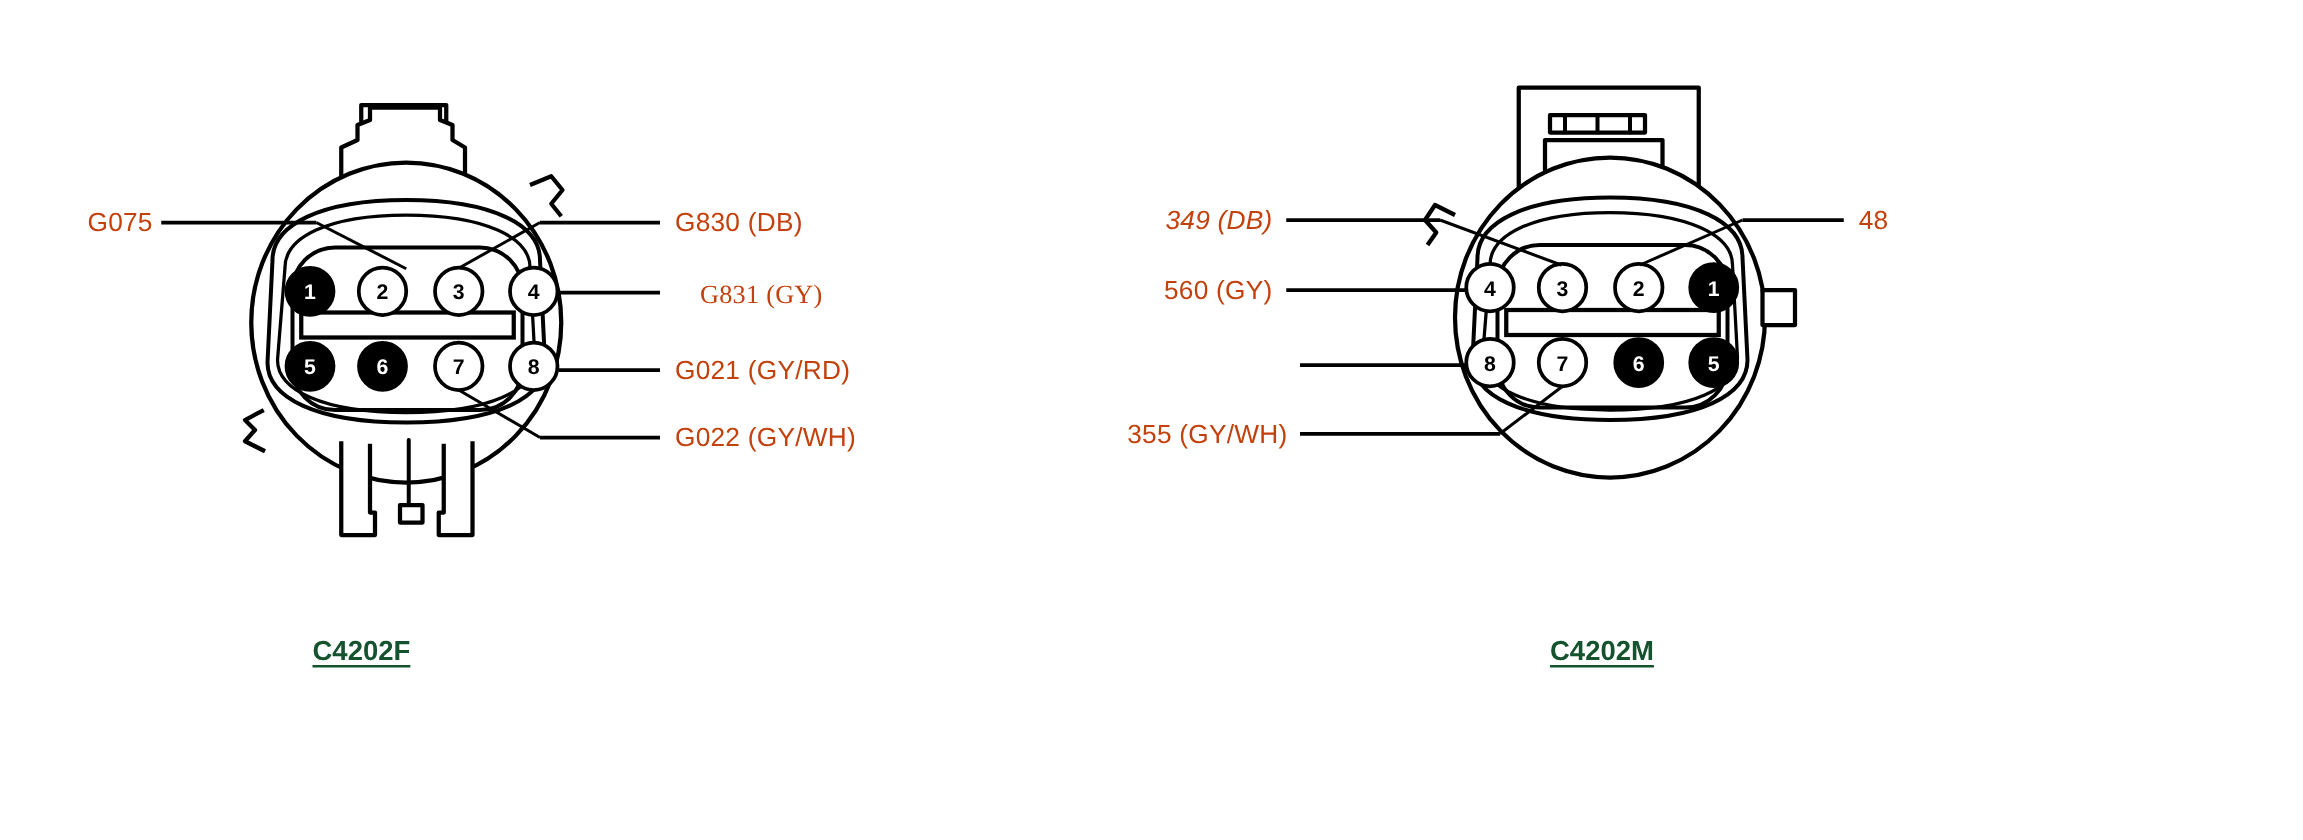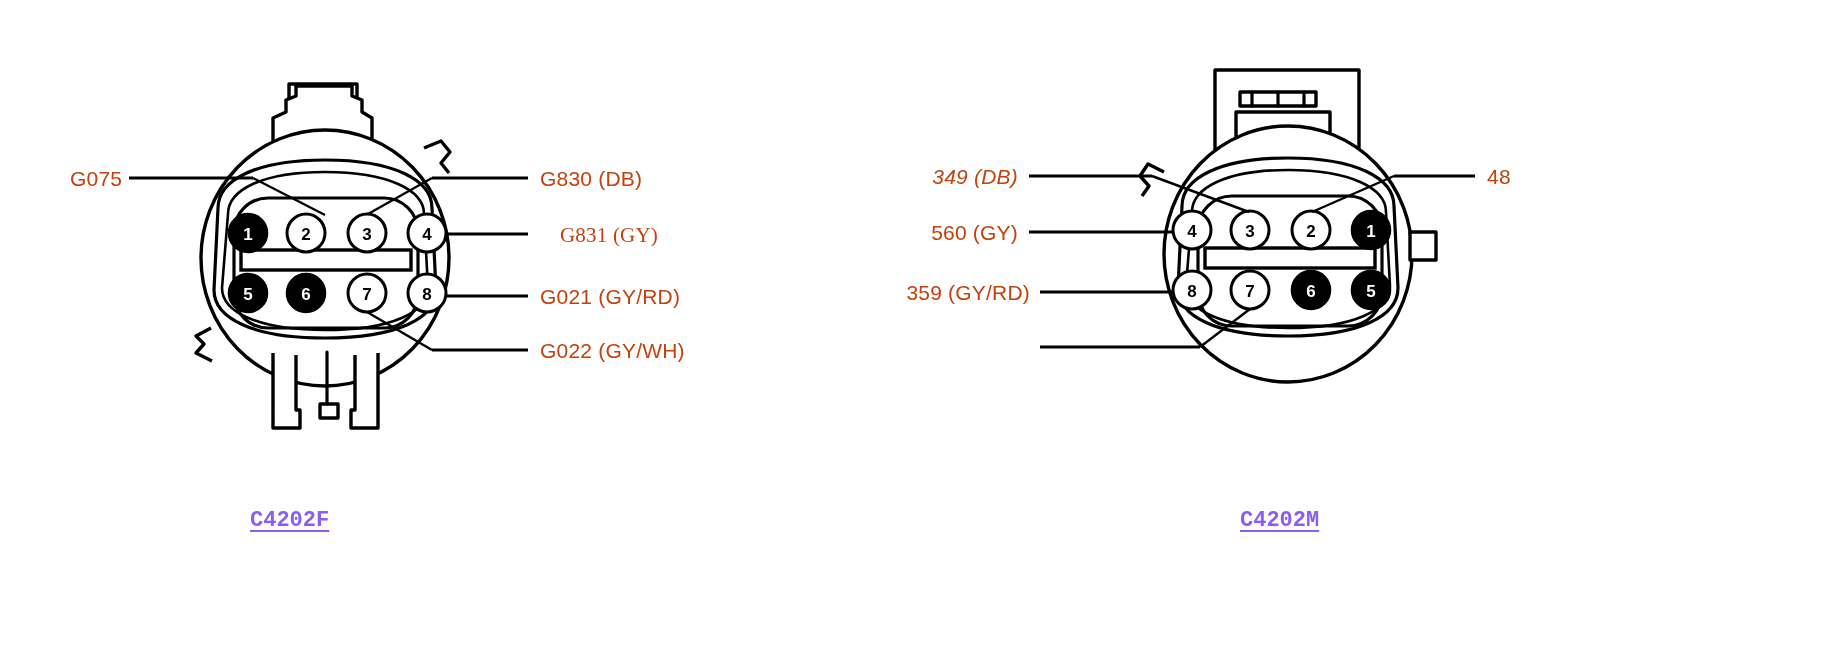--- a/index.html
+++ b/index.html
@@ -20,22 +20,22 @@
     font-family:"Liberation Sans", sans-serif;
     color:#c2410c;
     white-space:nowrap;
     letter-spacing:0.2px;
   }
   .lbl.right-align{text-align:right;}
   .caption{
     position:absolute;
     font-size:22px;
     font-weight:bold;
-    font-family:Liberation Mono, monospace;
-    color:#8b5cf6;
+    font-family:Liberation Sans, sans-serif;
+    color:#14532d;
     text-decoration:underline;
     text-underline-offset:4px;
     white-space:nowrap;
   }
   .pinnum{
     font-family:"Liberation Sans", sans-serif;
     font-size:17px;
     font-weight:bold;
     text-anchor:middle;
     dominant-baseline:central;
@@ -175,20 +175,20 @@
 
   <div class="lbl" style="left:70px;top:167px;">G075</div>
 
   <div class="lbl" style="left:540px;top:167px;">G830 (DB)</div>
   <div class="lbl" style="left:560px;top:223px;font-family:Liberation Serif, serif;">G831 (GY)</div>
   <div class="lbl" style="left:540px;top:285px;">G021 (GY/RD)</div>
   <div class="lbl" style="left:540px;top:339px;text-align:center;">G022 (GY/WH)</div>
 
   <div class="lbl right-align" style="left:818px;top:165px;width:200px;font-style:italic;">349 (DB)</div>
   <div class="lbl right-align" style="left:818px;top:221px;width:200px;">560 (GY)</div>
-  <div class="lbl right-align" style="left:818px;top:281px;width:212px;">359 (GY/RD)</div>
+  <div class="lbl right-align" style="left:818px;top:336px;width:212px;">355 (GY/WH)</div>
 
   <div class="lbl" style="left:1487px;top:165px;text-align:right;">48</div>
 
   <div class="caption" style="left:250px;top:508px;">C4202F</div>
   <div class="caption" style="left:1240px;top:508px;">C4202M</div>
 
 </div>
 
 </body></html>

